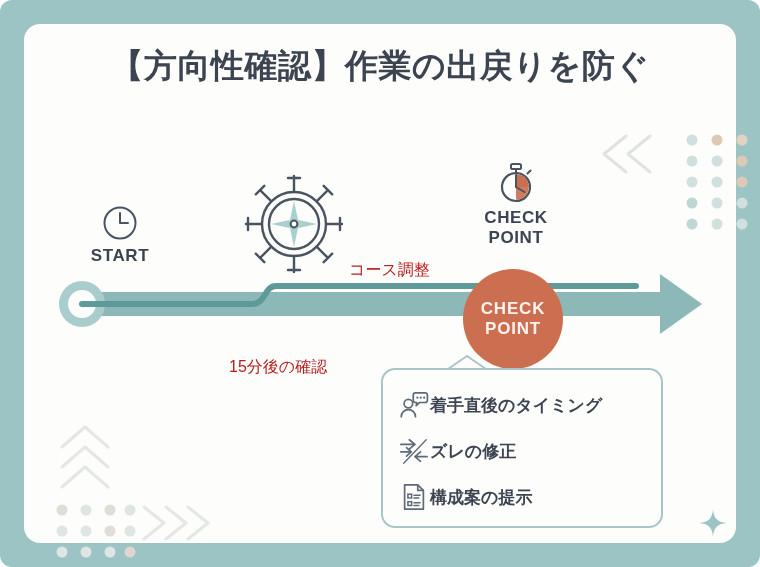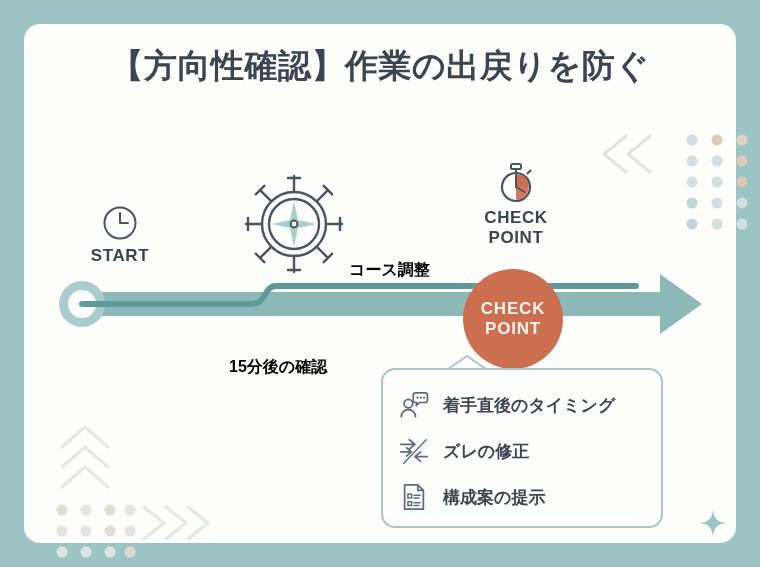--- a/index.html
+++ b/index.html
@@ -10,20 +10,21 @@
   body {
     font-family: "Liberation Sans", "DejaVu Sans", sans-serif;
   }
 
   .slide {
     position: relative;
     width: 760px;
     height: 567px;
     background: #9dc4c4;
     overflow: hidden;
+    border-radius: 12px;
   }
 
   
   .card {
     position: absolute;
     left: 24px;
     top: 24px;
     width: 712px;
     height: 519px;
     background: #fdfdfc;
@@ -86,22 +87,22 @@
   }
 
   #marker-start { left: 48px; top: 180px; width: 96px; }
   #marker-wheel { left: 205px; top: 148px; width: 130px; }
   #marker-check { left: 422px; top: 138px; width: 140px; }
 
   
   .tl-label {
     position: absolute;
     font-size: 16px;
-    font-weight: bold;
-    color: #000000;
+    font-weight: normal;
+    color: #b91c1c;
     white-space: nowrap;
   }
   #label-course { left: 325px; top: 236px; }
   #label-15min  { left: 205px; top: 297px; margin-top: 36px; }
 
   
   .check-circle {
     position: absolute;
     left: 439px;
     top: 245px;
@@ -141,21 +142,21 @@
     left: 0; top: 0; right: 0; bottom: 0;
     padding: 16px 14px 10px 18px;
     box-sizing: border-box;
     display: flex;
     flex-direction: column;
     justify-content: space-between;
   }
   .callout-item {
     display: flex;
     align-items: center;
-    gap: 14px;
+    gap: 1px;
     height: 42px;
   }
   .callout-item .txt {
     font-size: 17px;
     font-weight: bold;
     color: #3b4450;
     white-space: nowrap;
   }
   .callout-icon {
     width: 30px;

